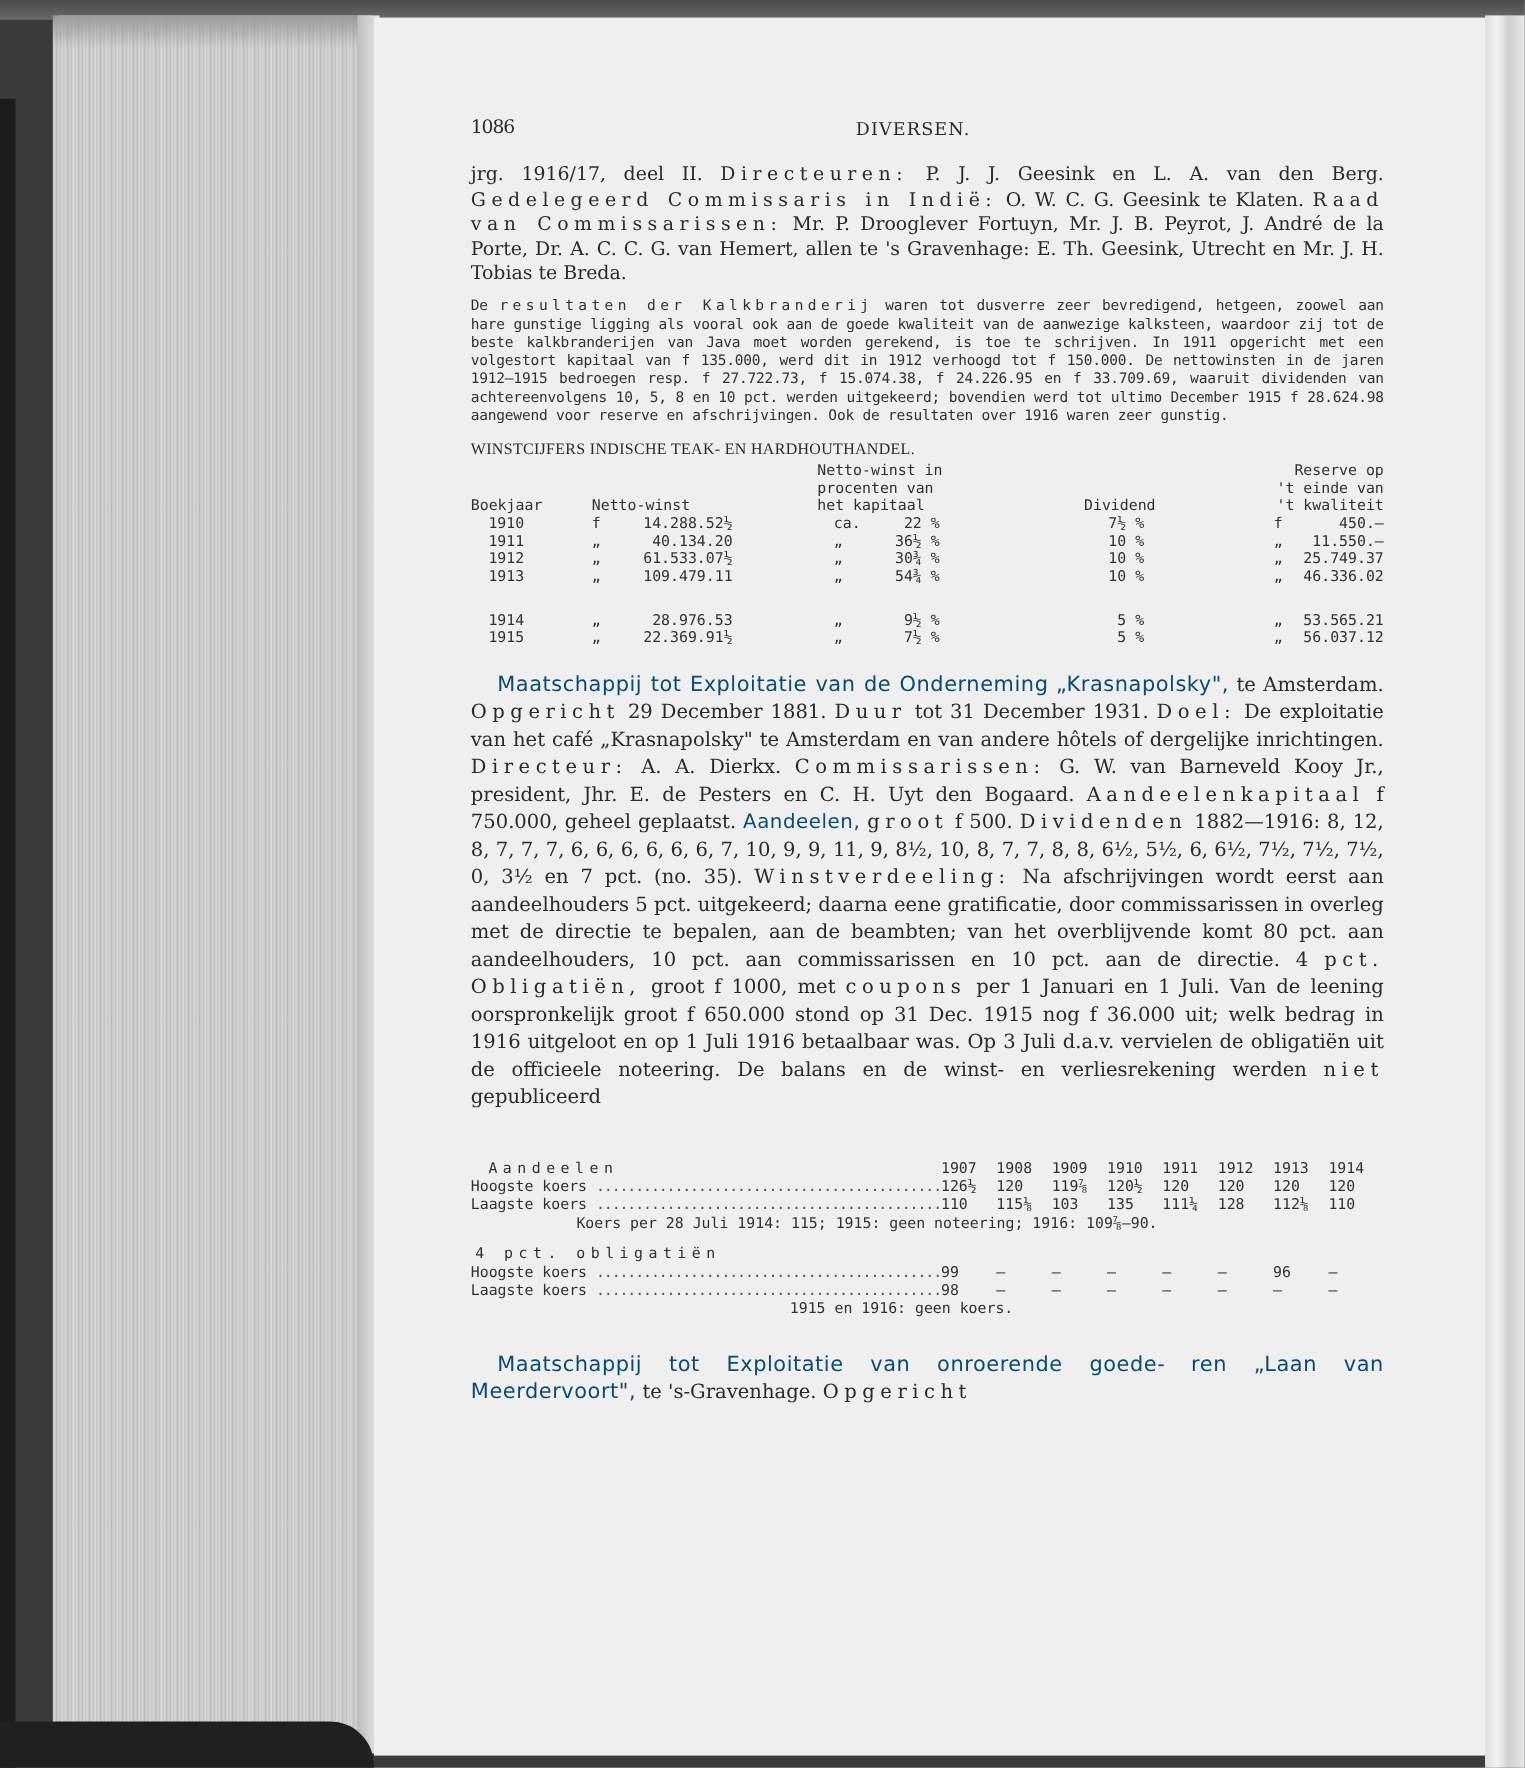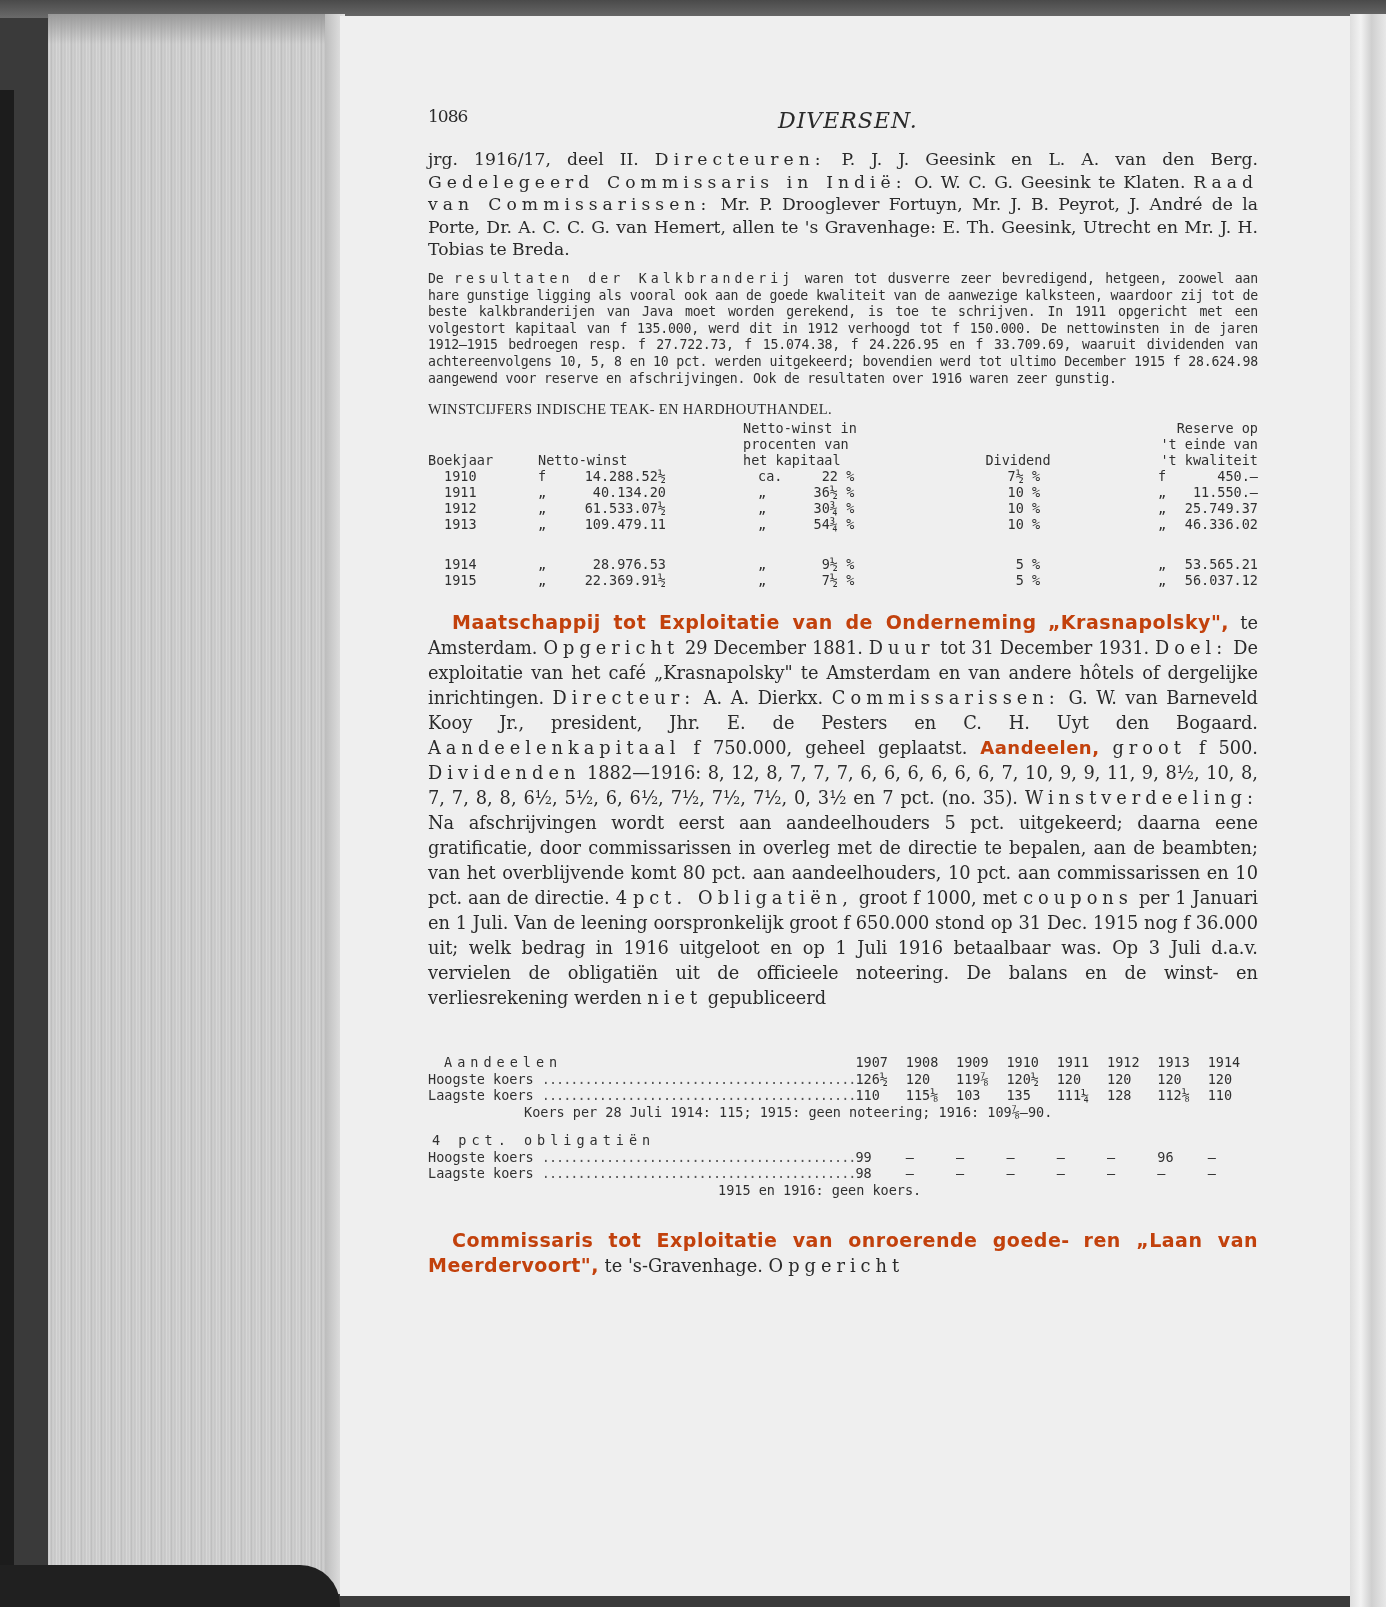--- a/index.html
+++ b/index.html
@@ -34,26 +34,26 @@
   
   .page {
     position:absolute; left:340px; top:16px; width:1010px; height:1580px;
     background:#efefef;
   }
   .page-right-edge { position:absolute; left:1350px; top:14px; width:36px; height:1593px;
     background:linear-gradient(90deg,#dedede,#f2f2f2 30%,#cfcfcf 60%,#e8e8e8); }
   .content { position:absolute; left:88px; top:70px; width:830px; }
   .running-head { position:relative; height:40px; }
   .page-number { position:absolute; left:0; top:20px; font-size:17px; letter-spacing:-1px; }
-  .section-title { position:absolute; left:350px; top:22px; font-size:22px; font-style:italic; letter-spacing:1px; }
+  .section-title { position:absolute; left:350px; top:22px; font-size:16px; letter-spacing:1px; }
   p { margin:0; text-align:justify; }
   .para-large { font-size:17.2px; line-height:22.6px; }
   .para-small { font-family:"DejaVu Sans Mono","Liberation Mono",monospace; font-size:13.2px; line-height:16.6px; letter-spacing:-0.2px; color:#303030; }
   .spaced { letter-spacing:5px; }
-  .bold-sans { font-family:"DejaVu Sans","Liberation Sans",sans-serif; font-weight:bold; letter-spacing:0.5px; color:#c2410c; }
+  .bold-sans { font-family:"DejaVu Sans","Liberation Sans",sans-serif; font-weight:normal; letter-spacing:0.5px; color:#0c4a6e; }
   .mono-table { font-family:"DejaVu Sans Mono","Liberation Mono",monospace; font-size:13.5px; color:#303030; }
   table { border-collapse:collapse; }
   .winst-title { text-align:left; font-size:14.5px; margin-top:14px; letter-spacing:0.3px; font-family:"Liberation Serif",serif; }
   .winst td, .winst th { padding:0; font-weight:normal; vertical-align:bottom; line-height:16px; }
   .koers td { padding:0; line-height:16.5px; white-space:nowrap; }
   .dots { color:#555; letter-spacing:-1px; }
   .gap { height:12px; }
 </style>
 </head>
 <body>
@@ -218,18 +218,18 @@
         <td>—</td>
         <td>—</td>
       </tr>
       <tr>
         <td colspan="9" style="padding-left:290px;">1915 en 1916: geen koers.</td>
       </tr>
     </tbody>
       </table>
 
     <p class="para-large" style="margin-top:30px; font-size:17.8px; line-height:25px;">
-      <span class="bold-sans" style="font-size:19px; margin-left:24px;">Commissaris tot Exploitatie van onroerende goede-</span>
+      <span class="bold-sans" style="font-size:19px; margin-left:24px;">Maatschappij tot Exploitatie van onroerende goede-</span>
       <span class="bold-sans" style="font-size:19px;">ren „Laan van Meerdervoort",</span><span> te 's-Gravenhage. </span><span class="spaced">Opgericht</span>
     </p>
 
   </div>
 </div>
 
 </body></html>

